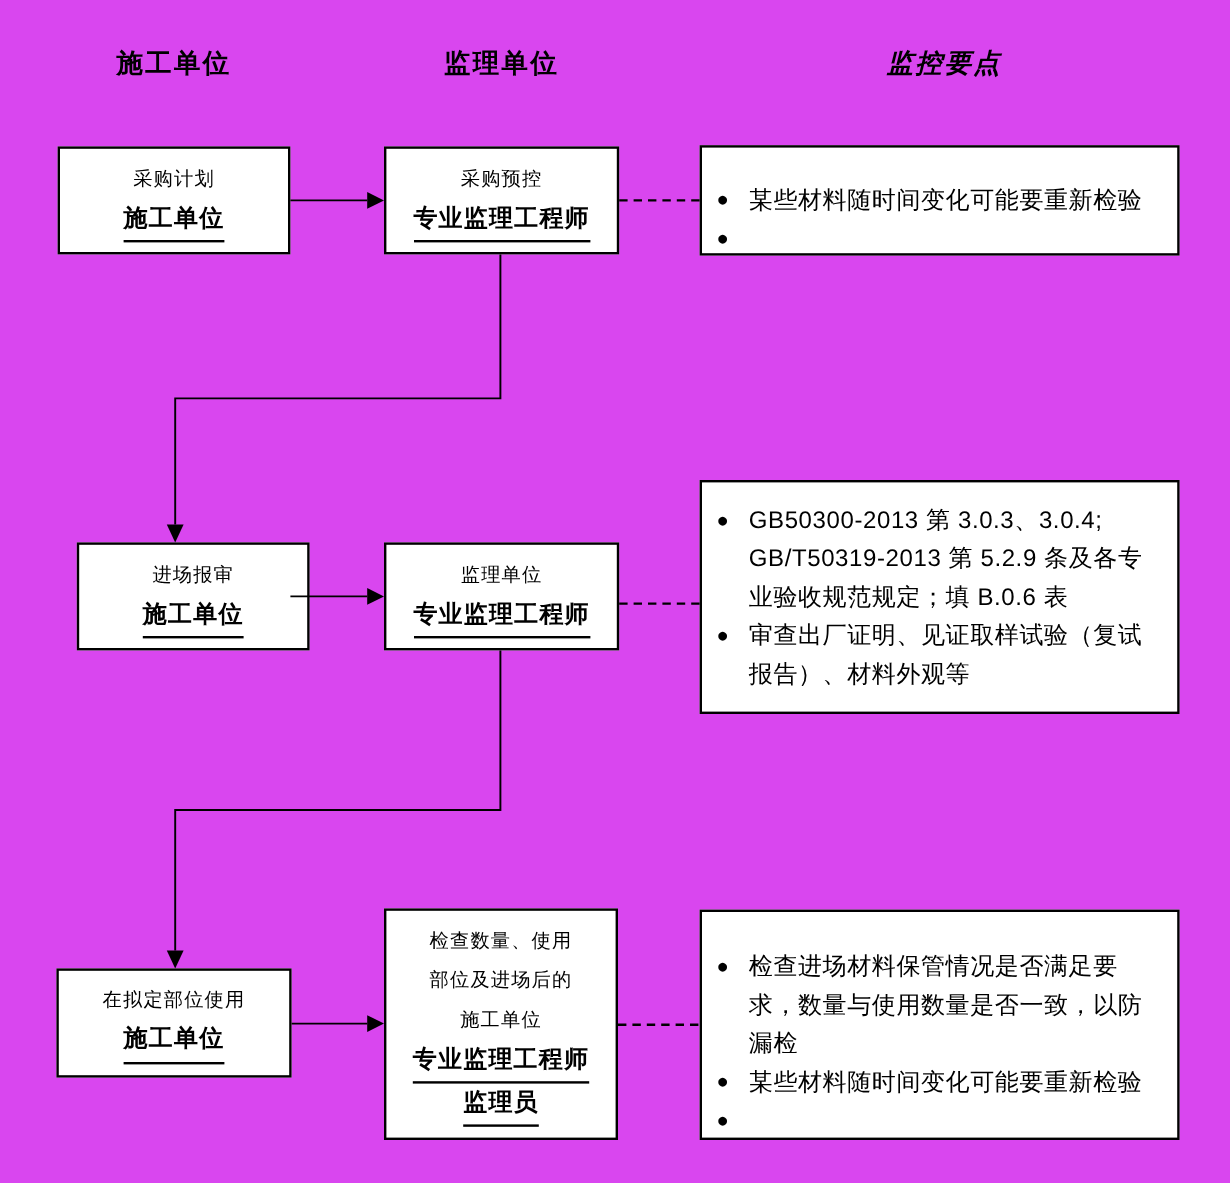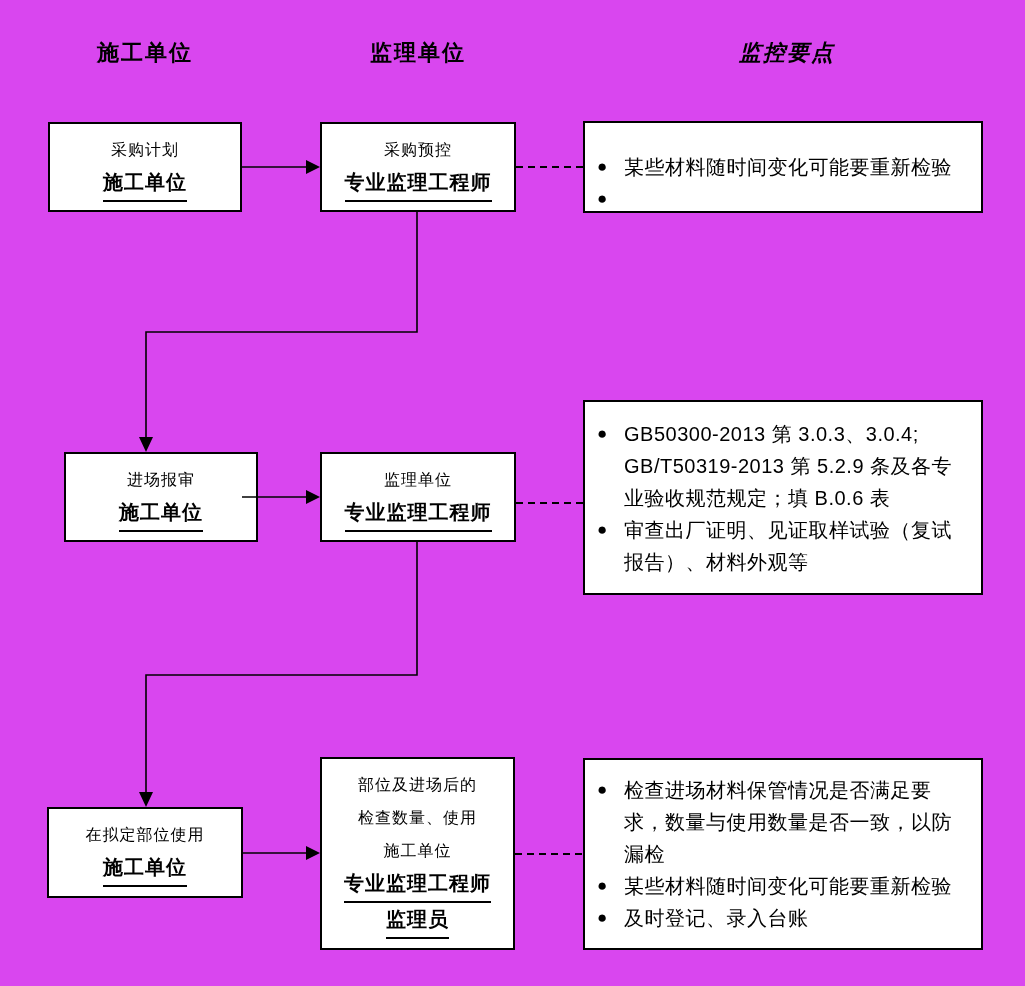--- a/index.html
+++ b/index.html
@@ -129,43 +129,42 @@
     <div class="note-item">
       <span class="bullet">●</span>
       <span>GB50300-2013 第 3.0.3、3.0.4; GB/T50319-2013 第 5.2.9 条及各专业验收规范规定；填 B.0.6 表</span>
     </div>
     <div class="note-item">
       <span class="bullet">●</span>
       <span>审查出厂证明、见证取样试验（复试报告）、材料外观等</span>
     </div>
   </div>
 
-  <div class="flow-box" style="left:47px; top:807px; width:196px; height:91px;">
+  <div class="flow-box" style="left:47px; top:807px; width:196px; height:91px;font-family:Liberation Mono, monospace;">
     <span class="box-line">在拟定部位使用</span>
     <span class="box-role">施工单位</span>
   </div>
   <div class="flow-box" style="left:320px; top:757px; width:195px; height:193px;">
+    <span class="box-line">检查数量、使用</span>
     <span class="box-line">部位及进场后的</span>
-    <span class="box-line">检查数量、使用</span>
     <span class="box-line">施工单位</span>
     <span class="box-role">专业监理工程师</span>
     <span class="box-role">监理员</span>
   </div>
   <div class="note-box" style="left:583px; top:758px; width:400px; height:192px;">
     <div class="note-item">
       <span class="bullet">●</span>
       <span>检查进场材料保管情况是否满足要求，数量与使用数量是否一致，以防漏检</span>
     </div>
     <div class="note-item">
       <span class="bullet">●</span>
       <span>某些材料随时间变化可能要重新检验</span>
     </div>
     <div class="note-item">
       <span class="bullet">●</span>
-      <span>及时登记、录入台账</span>
     </div>
   </div>
 
   <svg class="connectors" width="1025" height="986" viewBox="0 0 1025 986">
 
     <line x1="242" y1="167" x2="306" y2="167" stroke-width="1.6"></line>
     <polygon points="306,160 320,167 306,174"></polygon>
 
     <line x1="516" y1="167" x2="583" y2="167" stroke-width="2" stroke-dasharray="7 5"></line>
 

